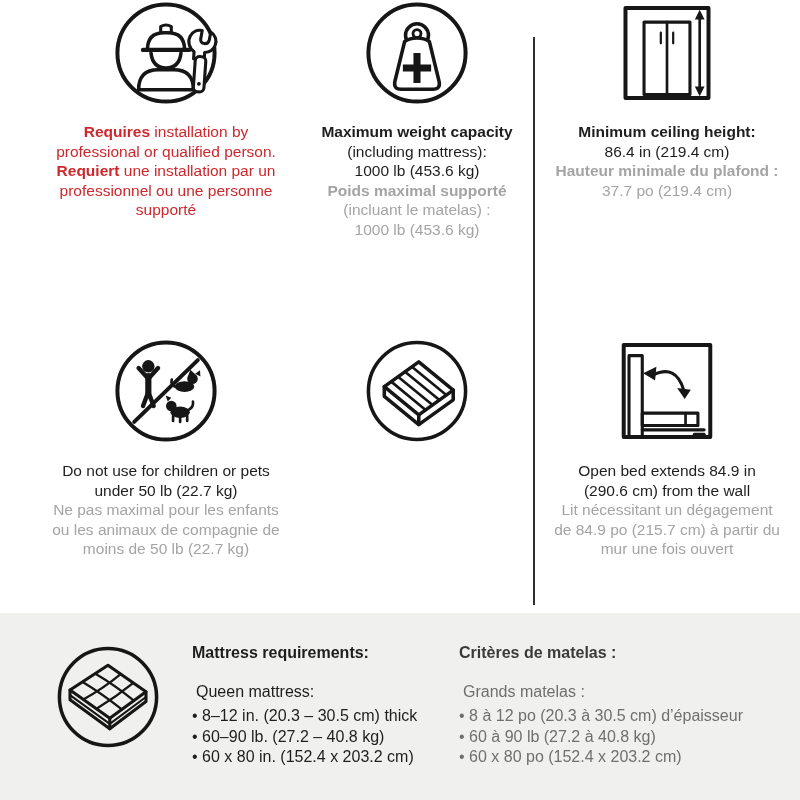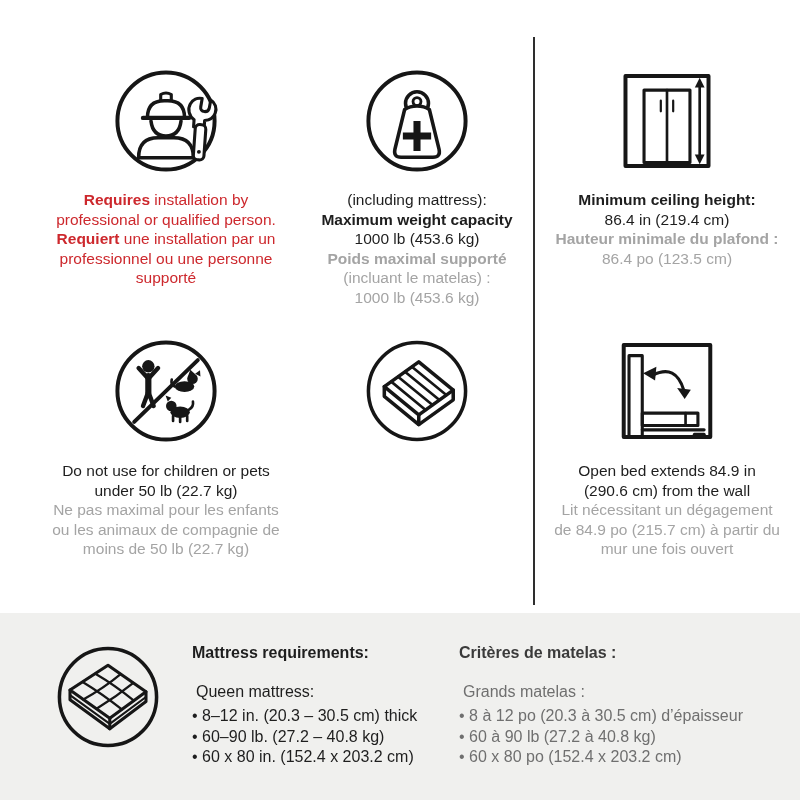--- a/index.html
+++ b/index.html
@@ -15,21 +15,21 @@
     color:var(--text);
     -webkit-font-smoothing:antialiased;
   }
   .sheet{position:relative;width:800px;height:800px;overflow:hidden;background:#fff;}
 
   
   .top{position:relative;width:800px;height:613px;background:#fff;}
   .divider{position:absolute;left:533px;top:37px;width:1.5px;height:568px;background:var(--divider);}
   .grid{display:grid;grid-template-columns:300px 234px 266px;grid-template-rows:310px 303px;}
   .cell{display:flex;flex-direction:column;align-items:center;}
-  .cell.row1{padding-top:68px;}
+  .cell.row1{}
   .cell.row2{padding-top:28px;}
   .cell.first{padding-left:32px;}
   .iconwrap{height:106px;display:flex;align-items:center;justify-content:center;}
   .iconwrap svg{width:106px;height:106px;display:block;}
   .txt{margin-top:16px;text-align:center;}
   .row2 .txt{margin-top:17px;}
   .line{font-size:15.5px;line-height:19.5px;white-space:nowrap;color:var(--text);}
   .line.fr{color:var(--muted);}
   .line.bold{font-weight:bold;}
   .red-block .line{color:var(--red);}
@@ -91,22 +91,22 @@
         <div class="iconwrap">
           <svg viewBox="0 0 120 120">
             <circle class="s" cx="60" cy="60" r="55" stroke-width="4.5"></circle>
             <circle class="s" cx="60" cy="40" r="13" stroke-width="4"></circle>
             <circle class="s" cx="60" cy="38" r="4.5" stroke-width="3.2"></circle>
             <path class="wf" d="M46 47 L35 92 Q33 101 42 101 L78 101 Q87 101 85 92 L74 47 Q68 43 60 43 Q52 43 46 47 Z" stroke-width="4"></path>
             <path class="f" d="M56 60 h8 v13 h12 v8 h-12 v13 h-8 v-13 h-12 v-8 h12 z"></path>
           </svg>
         </div>
         <div class="txt">
+          <div class="line bold">Maximum weight capacity</div>
           <div class="line">(including mattress):</div>
-          <div class="line bold">Maximum weight capacity</div>
           <div class="line">1000 lb (453.6 kg)</div>
           <div class="line fr bold">Poids maximal supporté</div>
           <div class="line fr">(incluant le matelas) :</div>
           <div class="line fr">1000 lb (453.6 kg)</div>
         </div>
       </div>
 
       <div class="cell row1">
         <div class="iconwrap">
           <svg viewBox="0 0 120 120">
@@ -117,21 +117,21 @@
             <line class="s" x1="67" y1="37" x2="67" y2="49" stroke-width="2.5"></line>
             <line class="s" x1="97" y1="19" x2="97" y2="101" stroke-width="3"></line>
             <path class="f" d="M97 11 L91.5 22 L102.5 22 Z"></path>
             <path class="f" d="M97 109 L91.5 98 L102.5 98 Z"></path>
           </svg>
         </div>
         <div class="txt">
           <div class="line bold">Minimum ceiling height:</div>
           <div class="line">86.4 in (219.4 cm)</div>
           <div class="line fr bold">Hauteur minimale du plafond :</div>
-          <div class="line fr">86.4 po (123.5 cm)</div>
+          <div class="line fr">37.7 po (219.4 cm)</div>
         </div>
       </div>
 
       <div class="cell row2 first">
         <div class="iconwrap">
           <svg viewBox="0 0 120 120">
             <circle class="s" cx="60" cy="60" r="55" stroke-width="4.5"></circle>
             <circle class="f" cx="40" cy="32" r="7"></circle>
             <path class="s" d="M40 46 L29 34 M40 46 L51 34" stroke-width="5"></path>
             <line class="s" x1="40" y1="43" x2="40" y2="62" stroke-width="7"></line>

